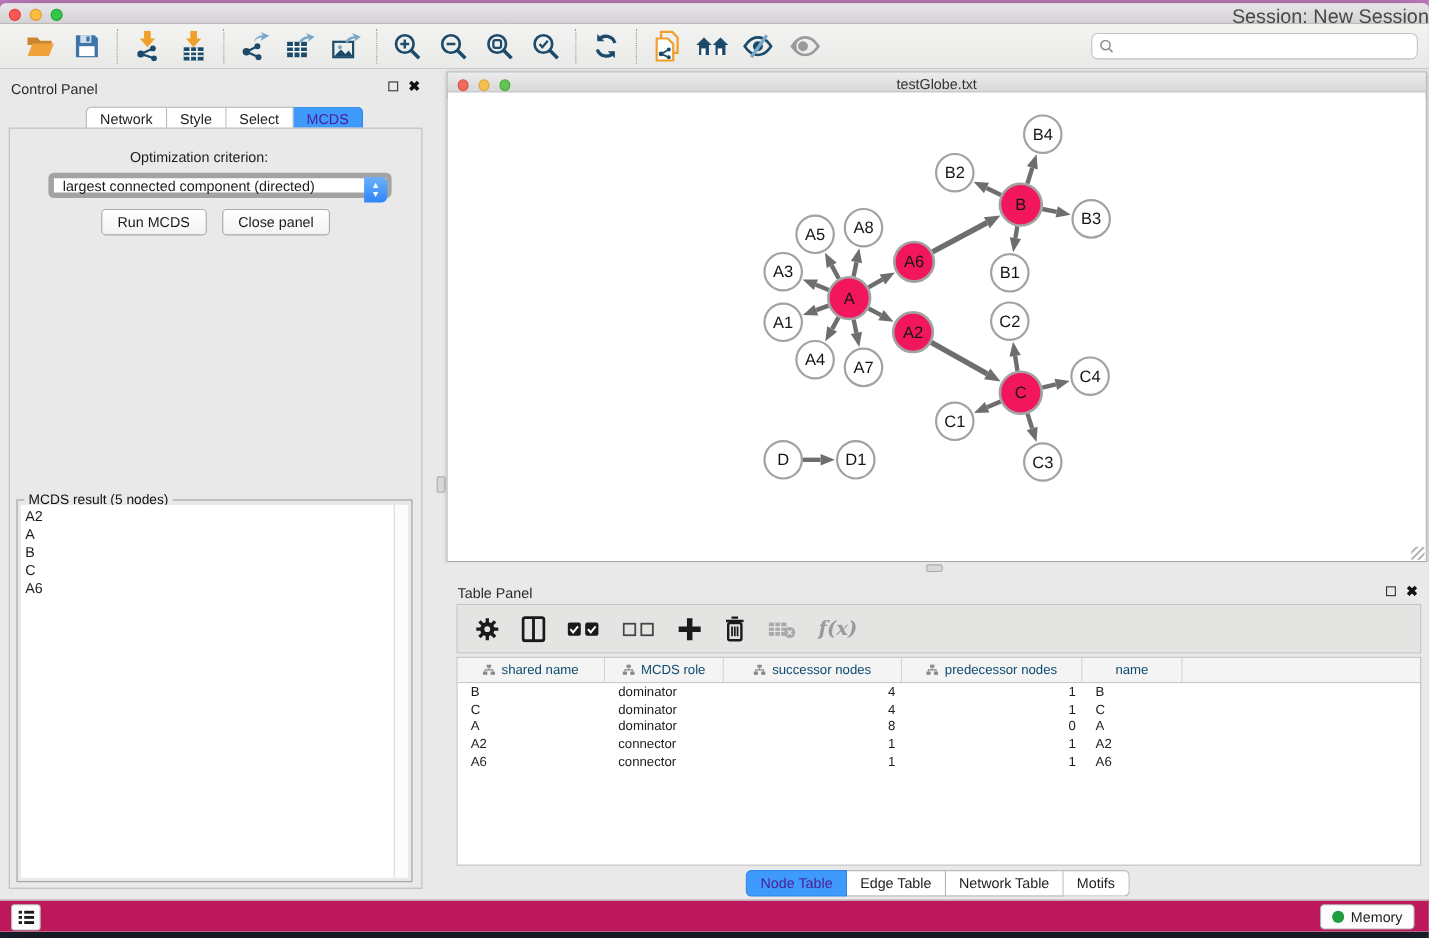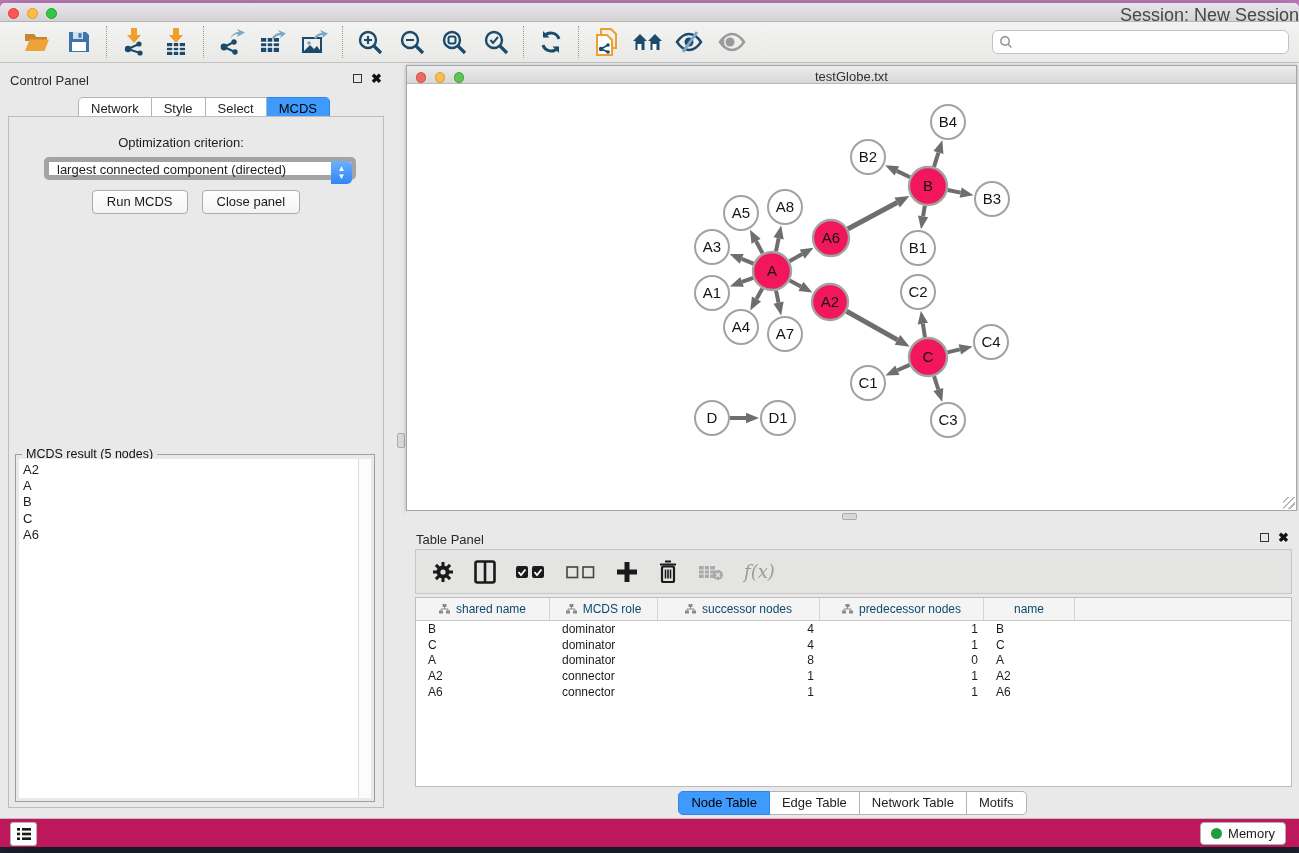--- a/index.html
+++ b/index.html
@@ -33,21 +33,21 @@
   .panel-head { position:absolute; left:10px; top:10px; font-size:13px; color:#2a2a2a; }
   .panel-ctl { position:absolute; top:11px; display:flex; gap:9px; align-items:center; }
   .cpanel .panel-ctl { right:8px; }
   .float-ic { width:9px; height:9px; border:1.5px solid #333; display:inline-block; }
   .close-ic { font-size:13px; font-weight:bold; color:#111; line-height:9px; }
   .seg-tabs { position:absolute; display:flex; }
   .cpanel .seg-tabs { left:78px; top:34px; }
   .seg { padding:3px 12px 4px; background:#fff; border:1px solid #b4b4b4; border-left:none; font-size:13px; color:#222; text-align:center; }
   .seg:first-child { border-left:1px solid #b4b4b4; border-radius:5px 0 0 5px; }
   .seg:last-child { border-radius:0 5px 5px 0; }
-  .seg.active { background:#3e9bfd; border-color:#2f86e8; color:#000000; }
+  .seg.active { background:#3e9bfd; border-color:#2f86e8; color:#4c1d95; }
   .cbody { position:absolute; left:8px; right:6px; top:53px; bottom:10px; border:1px solid #bcbcbc; background:#e9e9e9; }
   .opt-label { position:absolute; left:0; right:30px; top:18px; text-align:center; font-size:13px; color:#1d1d1d; }
   .dropdown { position:absolute; left:35px; top:40px; width:312px; height:23px; background:#fff; border:5px solid #a3a3a3; border-radius:5px; display:flex; align-items:flex-start; }
   .dropdown .dval { flex:1; padding-left:8px; font-size:13px; white-space:nowrap; overflow:hidden; }
   .dropdown .dstep { width:21px; height:23px; margin:-1px -1px 0 0; border-radius:0 5px 5px 0; background:linear-gradient(180deg,#6cb0fd,#2e86f7); color:#fff; font-size:8px; line-height:8px; display:flex; flex-direction:column; align-items:center; justify-content:center; }
   .btnrow { position:absolute; left:0; right:0; top:73px; display:flex; justify-content:center; gap:14px; }
   .mbtn { background:linear-gradient(180deg,#ffffff,#f3f3f3); border:1px solid #ababab; border-radius:4px; font-size:13px; padding:3px 14px 4px; color:#1a1a1a; }
   .resultbox { position:absolute; left:6px; right:8px; top:337px; bottom:5px; border:1px solid #9e9e9e; }
   .resultbox legend, .resultbox .leg { position:absolute; top:-8px; left:6px; background:#e9e9e9; padding:0 4px; font-size:12.5px; color:#111; }
   .resultlist { position:absolute; left:3px; right:16px; top:4px; bottom:3px; background:#fff; font-size:13px; padding:3px 0 0 4px; line-height:16.2px; }
@@ -69,21 +69,21 @@
      background:repeating-linear-gradient(135deg, transparent 0 3px, #b9b9b9 3px 4.5px); }
 
   
   .hdivider { position:absolute; left:16px; right:0; top:448px; height:11px; background:#e9e9e9; }
   .hgrip { position:absolute; left:436px; top:2px; width:15px; height:7px; background:#d8d8d8; border:1px solid #ababab; border-radius:2px; }
 
   
   .tpanel { position:absolute; left:16px; right:0; top:459px; bottom:0; background:#e9e9e9; }
   .tpanel .panel-ctl { right:10px; }
   .ttoolbar { position:absolute; left:9px; right:7px; top:27px; height:45px; background:#e4e4e2; border:1px solid #c6c6c6; display:flex; align-items:center; gap:20px; padding-left:16px; }
-  .ttool { display:flex; align-items:center; justify-content:center; }
+  .ttool { display:flex; align-items:center; justify-content:center;font-weight:bold; }
   .fx { font-family:"DejaVu Serif", serif; font-style:italic; font-size:18px; color:#9b9b9b; }
   .ttable { position:absolute; left:9px; right:7px; top:75px; height:190px; background:#fff; border:1px solid #bdbdbd; overflow:hidden; }
   .thead { display:flex; height:23px; background:#f4f4f4; border-bottom:1px solid #c9c9c9; }
   .th { display:flex; align-items:center; justify-content:center; gap:6px; font-size:12px; color:#0c4a6e; border-right:1px solid #d4d4d4; }
   .trow { display:flex; height:15.8px; align-items:center; }
   .td { font-size:12px; padding:0 4px 0 12px; white-space:nowrap; overflow:hidden; }
   .td.num { text-align:right; padding:0 6px 0 4px; }
   .btabs { position:absolute; left:0; right:0; top:269px; display:flex; justify-content:center; }
 
   

